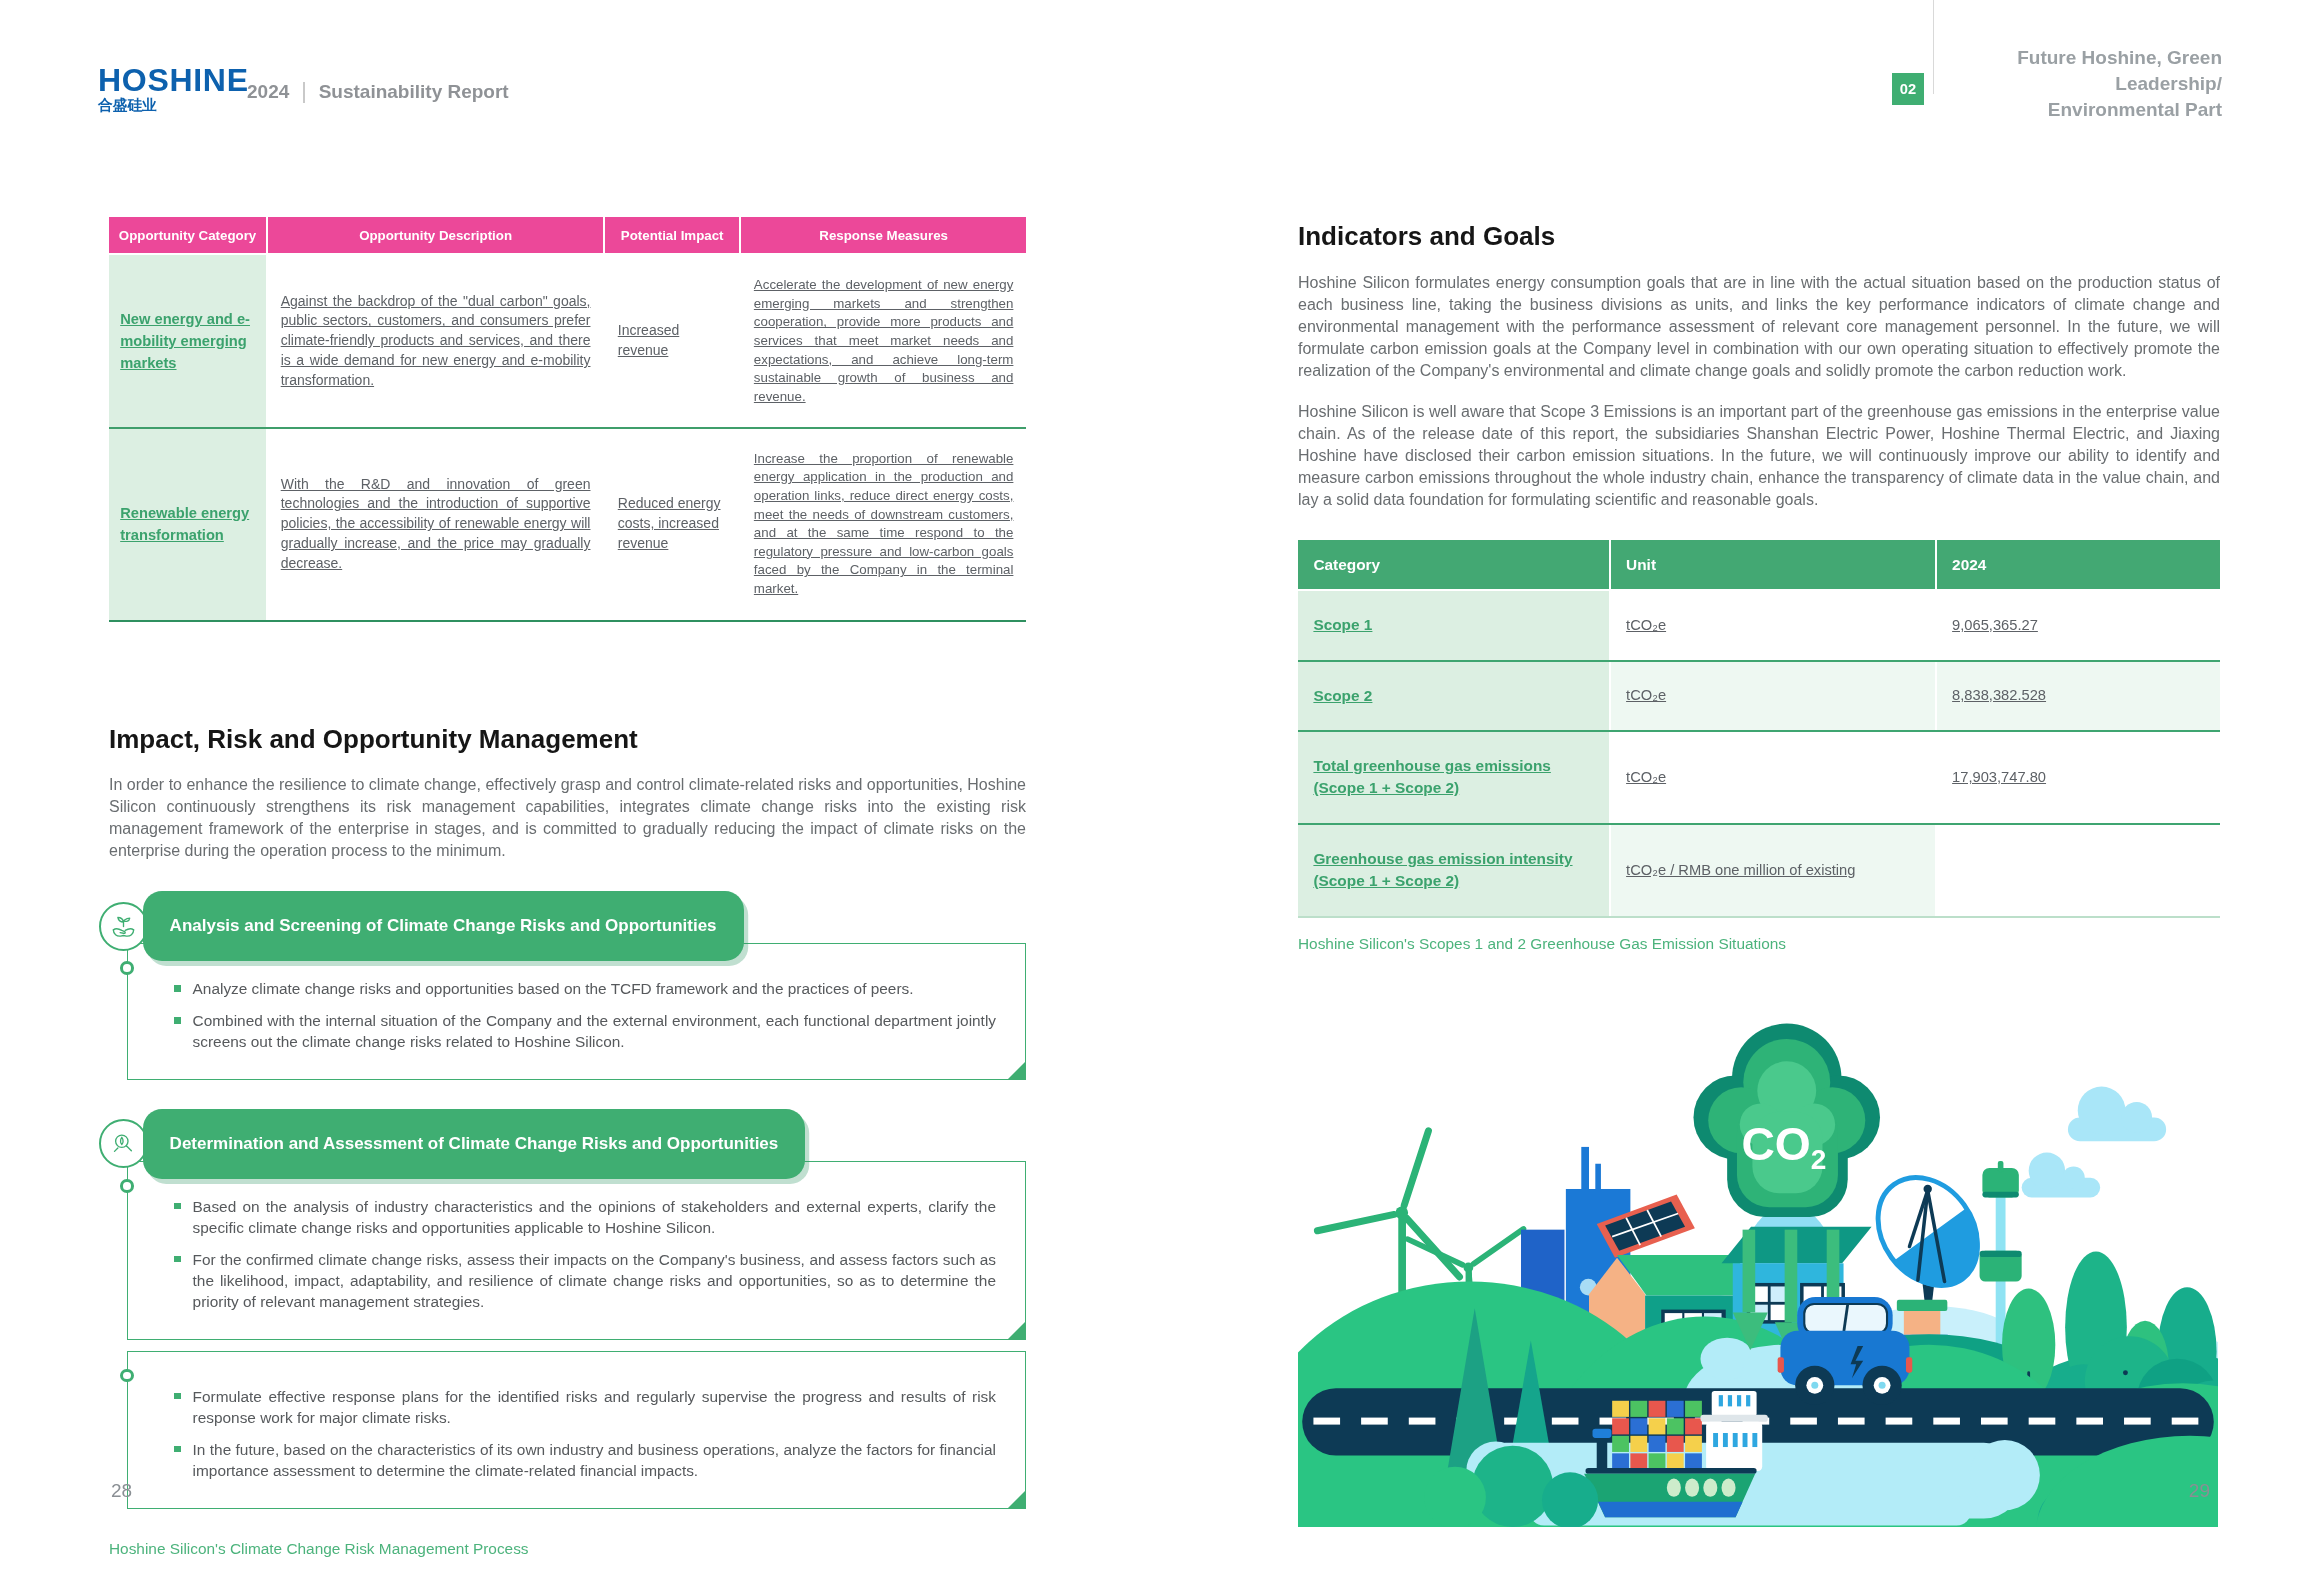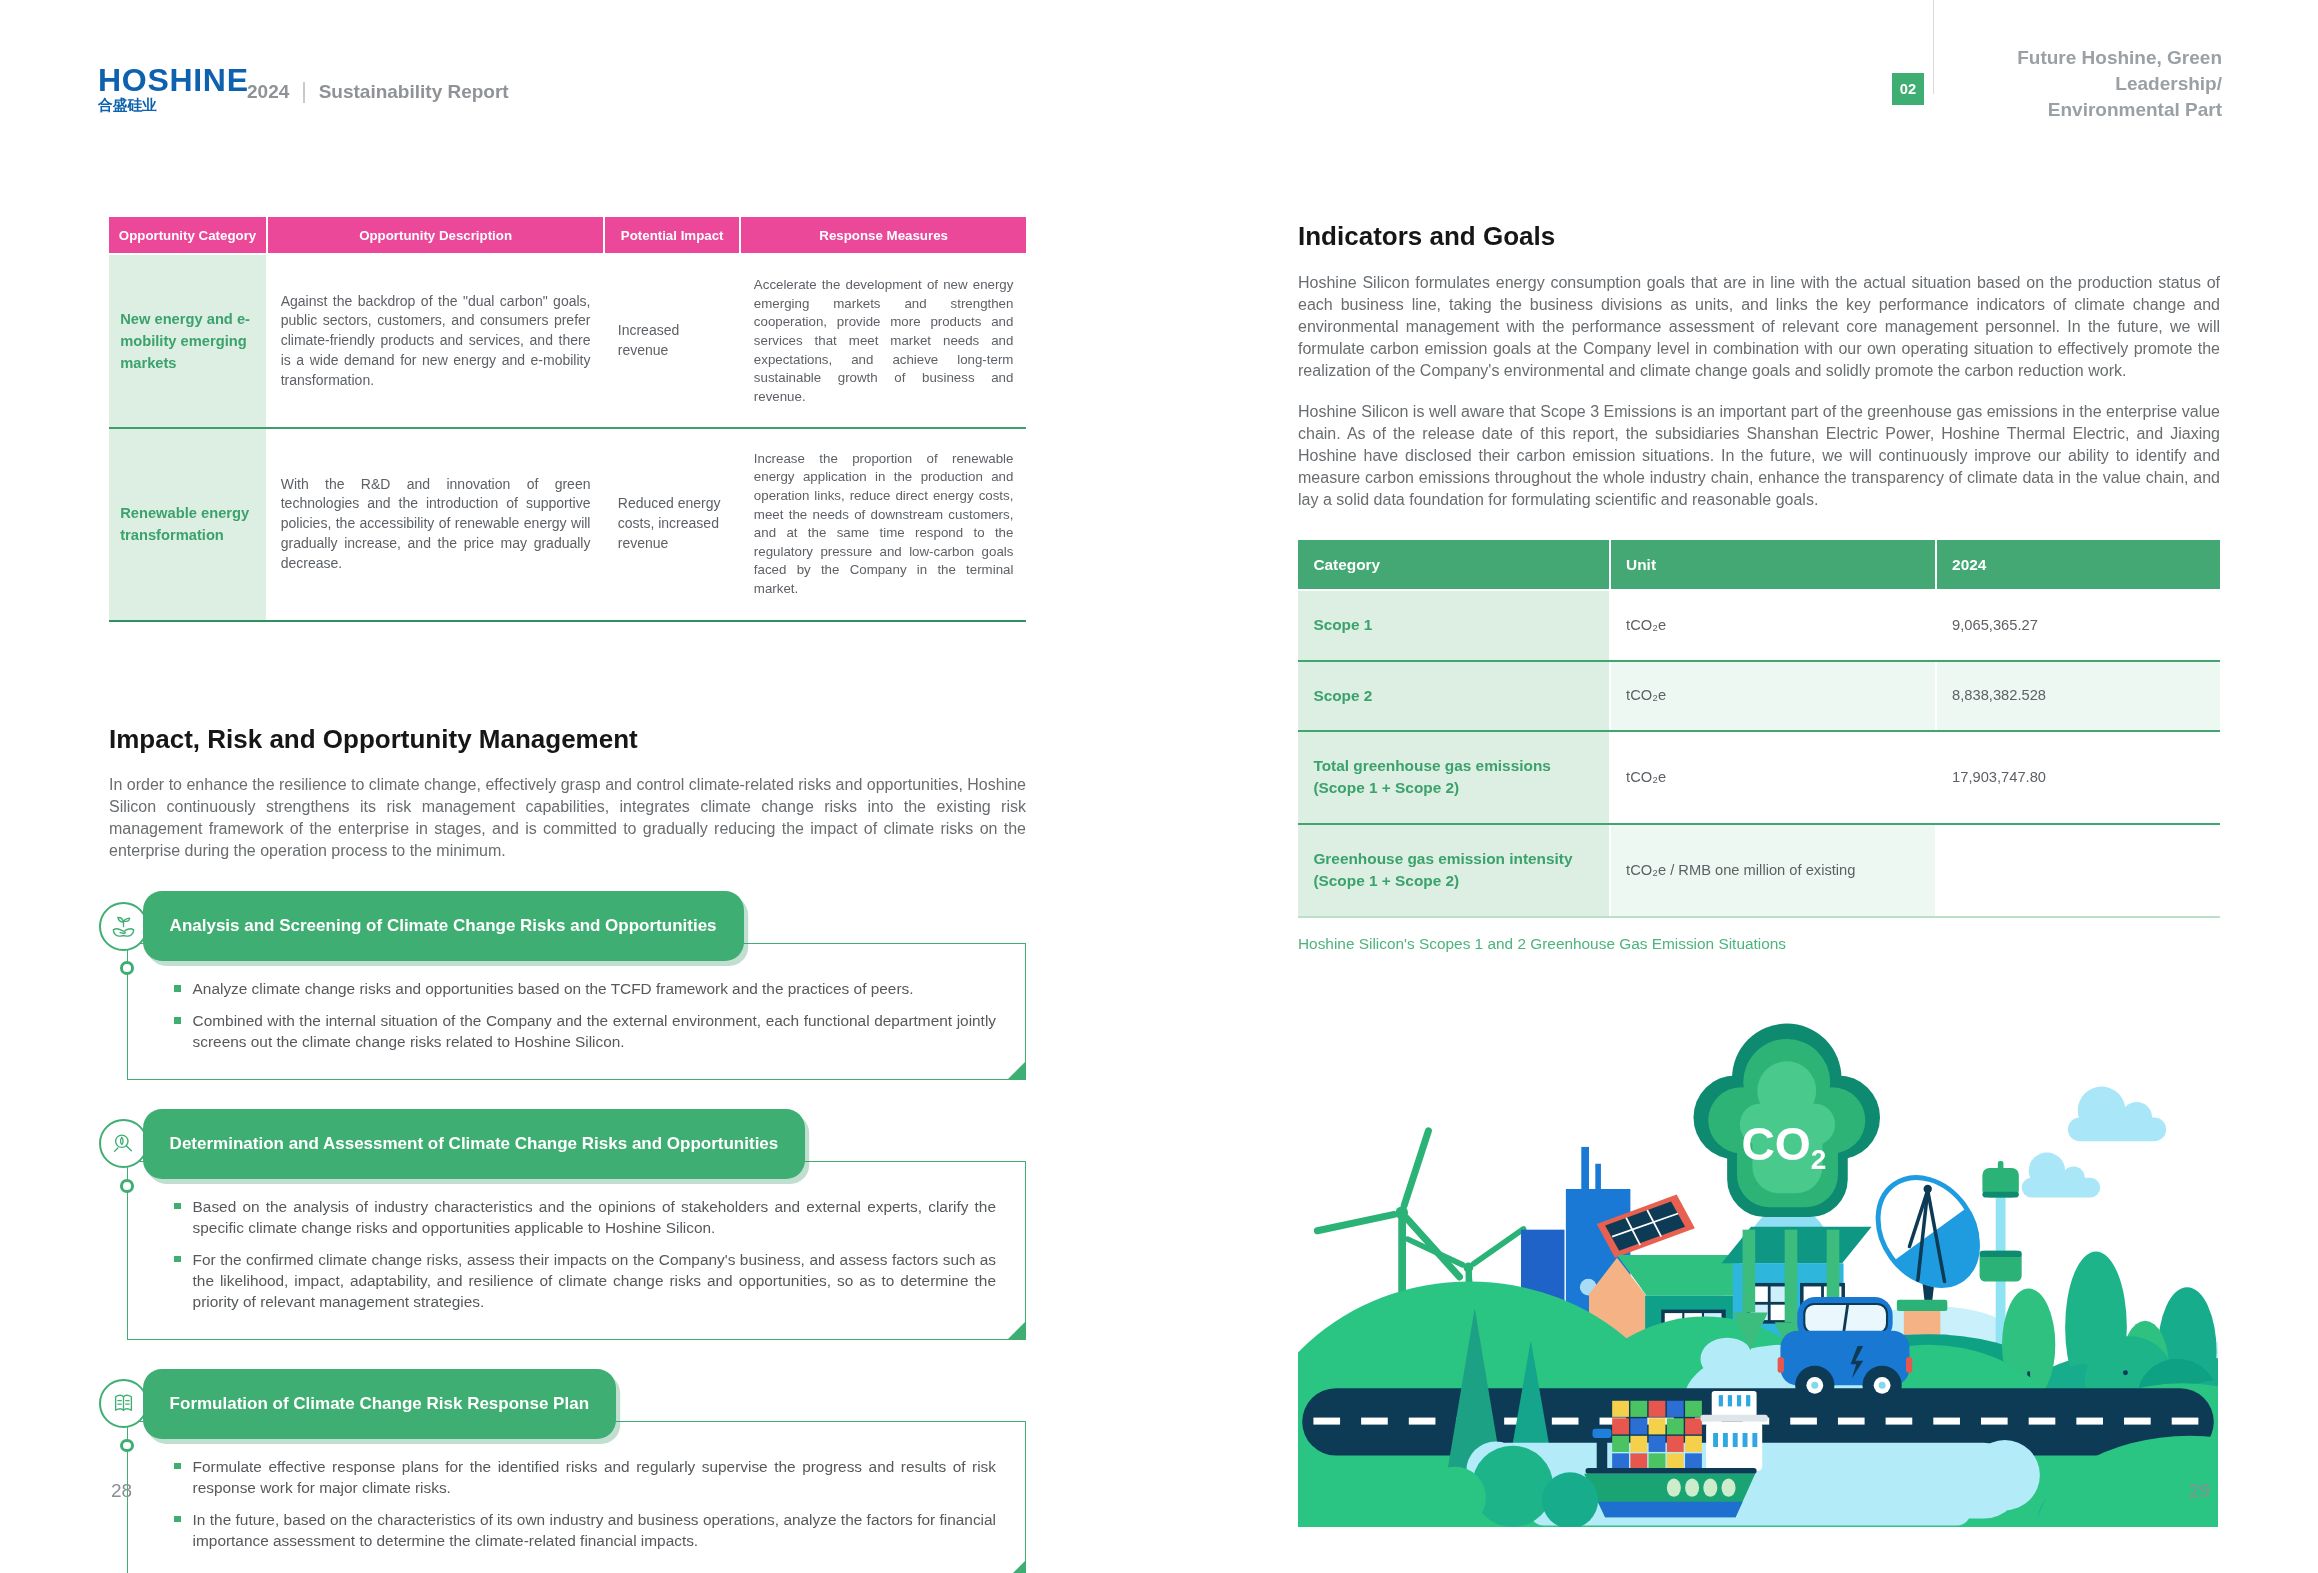--- a/index.html
+++ b/index.html
@@ -25,21 +25,21 @@
   
   .col-left{position:absolute;left:109px;top:0;width:917px;}
   .col-right{position:absolute;left:1298px;top:0;width:922px;}
   
   .opp-table{margin-top:217px;display:grid;grid-template-columns:225fr 480fr 192fr 408fr;column-gap:2.1px;
     border-bottom:2.1px solid #2f9060;}
   .oth{background:#ec4899;color:#fff;font-weight:bold;font-size:13.3px;height:36px;
     display:flex;align-items:center;justify-content:center;text-align:center;}
   .otc{padding:21px 12.6px;font-size:14px;line-height:1.42;color:#5d6166;background:#fff;
     display:flex;align-items:center;text-align:justify;}
-  .otc>span,.etc>span{width:100%;}
+  .otc>span,.etc>span{width:100%;text-decoration:underline;}
   .otc.cat{background:#dcefe2;color:#3ba26d;font-weight:bold;font-size:14.7px;line-height:1.5;
     text-align:left;padding-left:11.2px;padding-right:7px;}
   .otc.imp{text-align:left;}
   .otc.resp{font-size:13.3px;line-height:1.4;}
   .rule-w{grid-column:1/-1;height:2.1px;background:#fff;}
   .rule-g{grid-column:1/-1;height:1.4px;background:#3f9e6b;}
   
   .sec-title{margin-top:102px;font-size:26px;font-weight:bold;color:#161616;}
   .sec-title-r{margin-top:221px;font-size:26px;font-weight:bold;color:#161616;}
   .para{margin-top:19.6px;font-size:16px;line-height:22px;color:#696d70;text-align:justify;}
@@ -166,30 +166,20 @@
       </div>
       <div class="block-pill">Determination and Assessment of Climate Change Risks and Opportunities</div>
     </div>
     <div class="block-box">
       <div class="bullet">Based on the analysis of industry characteristics and the opinions of stakeholders and external experts, clarify the specific climate change risks and opportunities applicable to Hoshine Silicon.</div>
       <div class="bullet">For the confirmed climate change risks, assess their impacts on the Company's business, and assess factors such as the likelihood, impact, adaptability, and resilience of climate change risks and opportunities, so as to determine the priority of relevant management strategies.</div>
     </div>
   </div>
 
   <div class="block">
-    <div class="block-head">
-      <div class="block-icon">
-        <svg width="27" height="27" viewBox="0 0 48 48" fill="none" stroke="#3fae72" stroke-width="2.4" stroke-linecap="round" stroke-linejoin="round">
-          <path d="M10 12 C15 9 21 9 24 12 C27 9 33 9 38 12 V36 C33 33 27 33 24 36 C21 33 15 33 10 36 Z"></path>
-          <path d="M24 12 V36"></path>
-          <path d="M14 19 H20 M14 25 H20 M28 19 H34 M28 25 H34"></path>
-        </svg>
-      </div>
-      <div class="block-pill">Formulation of Climate Change Risk Response Plan</div>
-    </div>
     <div class="block-box">
       <div class="bullet">Formulate effective response plans for the identified risks and regularly supervise the progress and results of risk response work for major climate risks.</div>
       <div class="bullet">In the future, based on the characteristics of its own industry and business operations, analyze the factors for financial importance assessment to determine the climate-related financial impacts.</div>
     </div>
   </div>
 
   <div class="caption">Hoshine Silicon's Climate Change Risk Management Process</div>
 </div>
 
 <div class="col-right">

